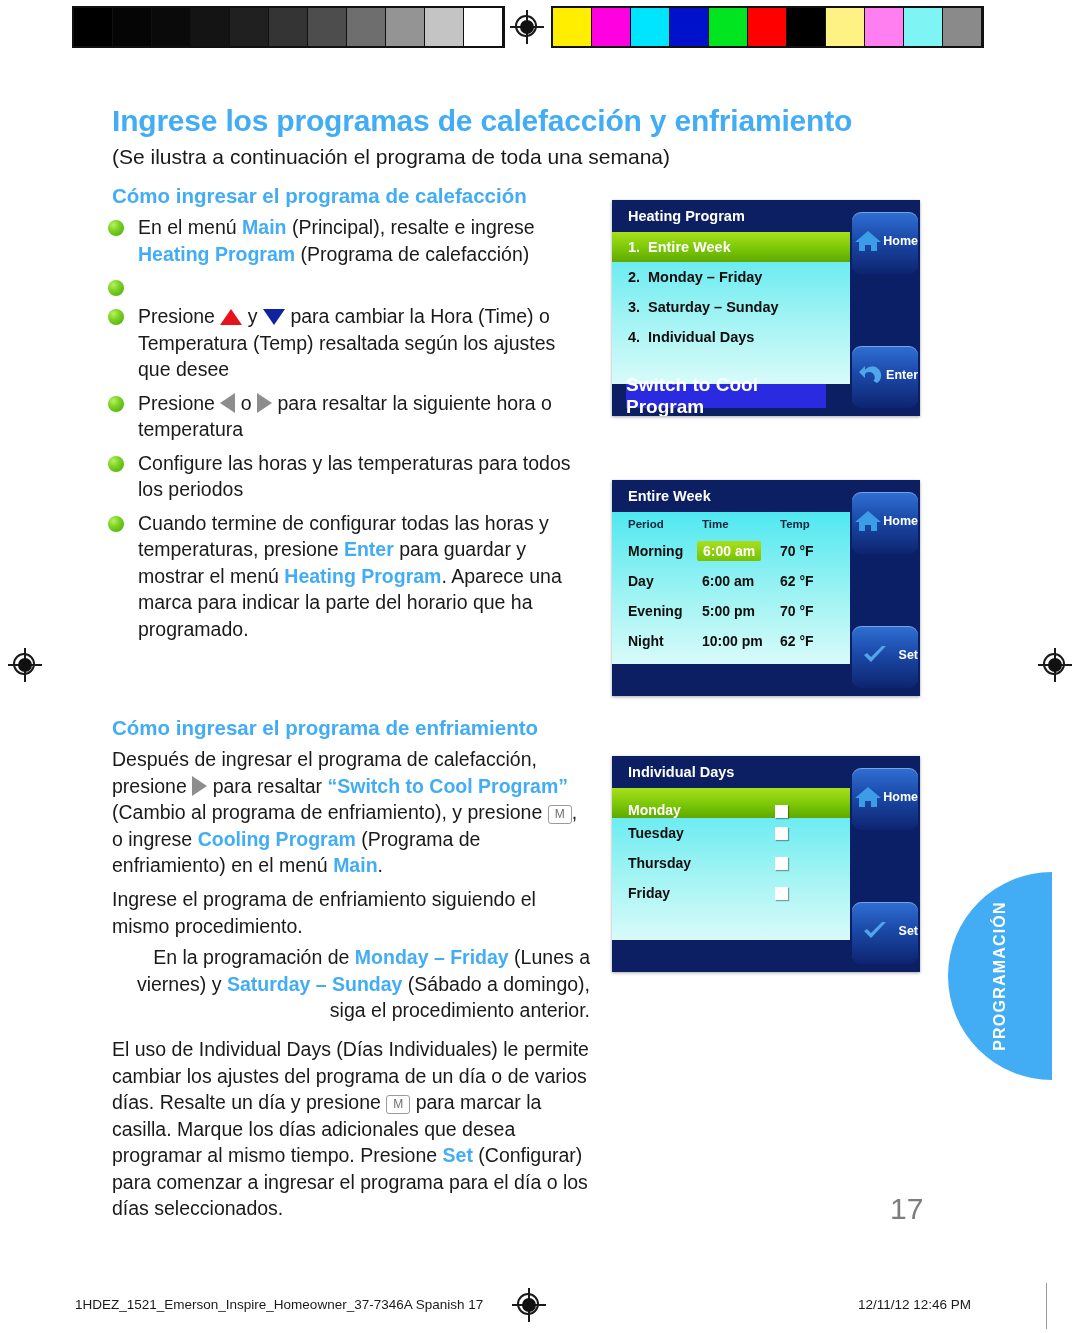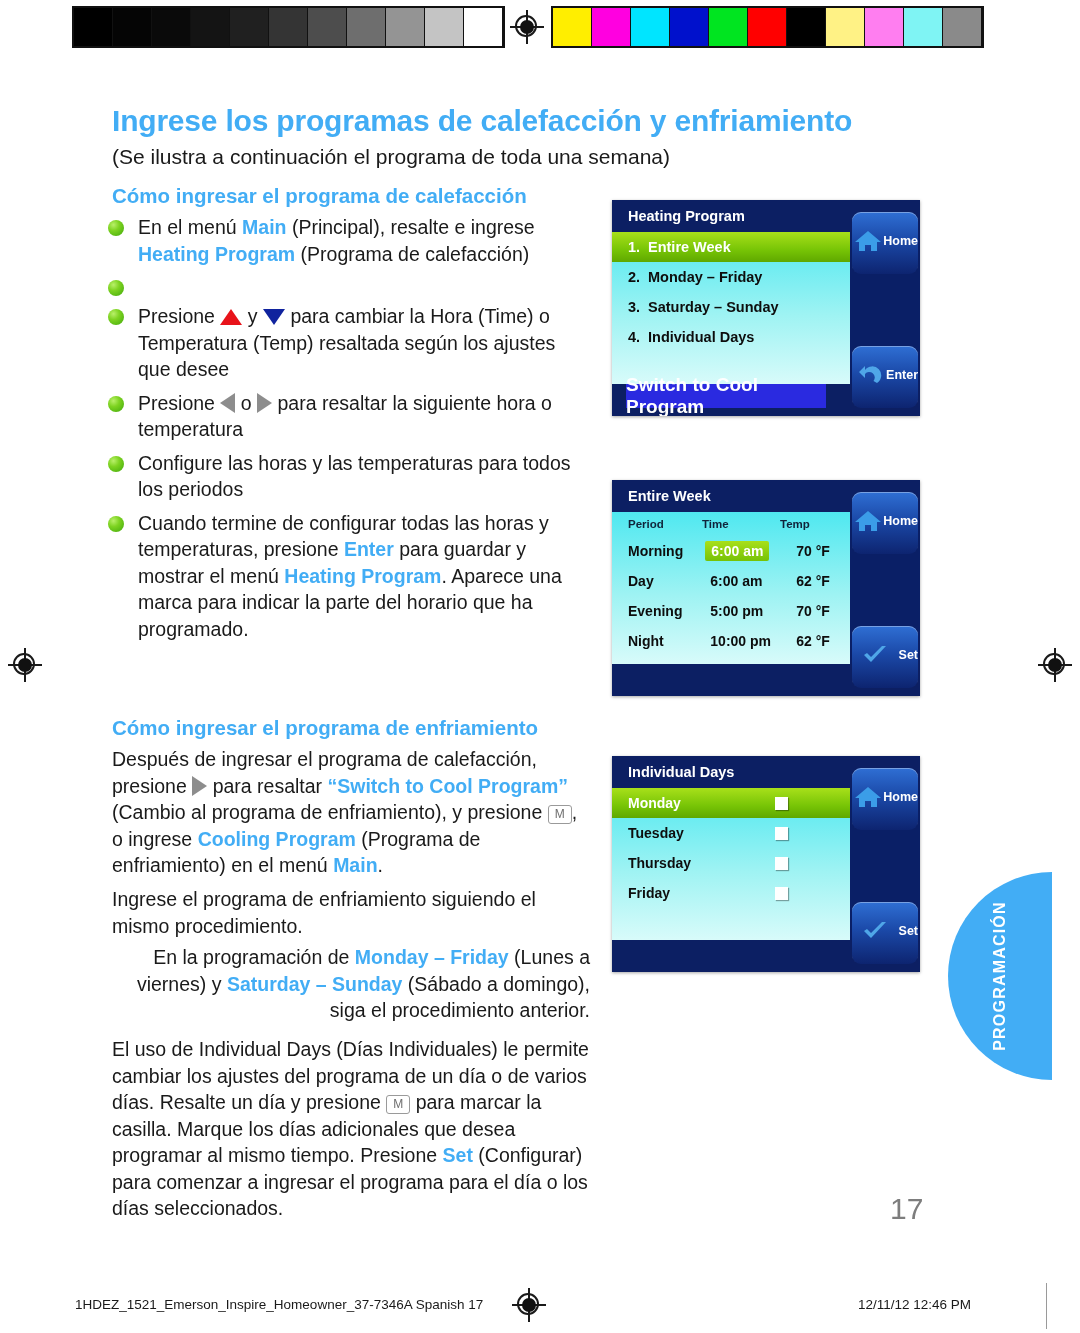--- a/index.html
+++ b/index.html
@@ -84,30 +84,30 @@
      background:linear-gradient(180deg,#2f6fd4 0%,#1b49a8 45%,#0d2470 100%);
      color:#fff;font-size:12.5px;font-weight:bold;display:flex;
      align-items:center;justify-content:flex-end;padding-bottom:5px;box-sizing:border-box;
      box-shadow:inset 0 1px 0 rgba(255,255,255,.35);}
   .btn-home{top:12px;}
   .btn-bottom{bottom:8px;}
   .glyph{flex:1;display:flex;align-items:center;justify-content:center;}
 
   
   .thead{display:flex;height:24px;align-items:center;font-size:11.5px;font-weight:bold;color:#10243a;padding-left:16px;box-sizing:border-box;}
-  .trow{display:flex;height:30px;align-items:center;font-size:14px;font-weight:bold;color:#0d0d0d;padding-left:16px;box-sizing:border-box;gap:16px;}
+  .trow{display:flex;height:30px;align-items:center;font-size:14px;font-weight:bold;color:#0d0d0d;padding-left:16px;box-sizing:border-box;}
   .c-period{width:74px;}
   .c-time{width:78px;}
   .c-temp{width:60px;}
   .hl{background:linear-gradient(180deg,#a8e01a 0%,#76c206 100%);color:#fff;
       padding:2px 6px;border-radius:2px;margin-left:-5px;}
 
   
   .drow{display:flex;align-items:center;height:30px;font-size:14px;font-weight:bold;color:#0d0d0d;padding-left:16px;box-sizing:border-box;}
-  .drow-sel{display:flex;align-items:center;height:30px;font-size:14px;font-weight:bold;color:#fff;padding-left:16px;box-sizing:border-box;
+  .drow-sel{display:flex;align-items:flex-end;height:30px;font-size:14px;font-weight:bold;color:#fff;padding-left:16px;box-sizing:border-box;
      background:linear-gradient(180deg,#a8e01a 0%,#77c406 60%,#5fa800 100%);}
   .dname{flex:1;}
   .cbox{width:13px;height:13px;background:#fff;margin-right:62px;box-shadow:1px 1px 1px rgba(0,0,0,.35);}
 
   .swbtn{position:absolute;left:14px;bottom:8px;width:200px;height:24px;background:#2a2ae0;
      color:#fff;font-size:19px;font-weight:bold;display:flex;align-items:center;justify-content:center;}
 
   
   .sidetab{position:absolute;left:948px;top:872px;width:104px;height:208px;
      background:#42adf5;border-radius:104px 0 0 104px;

